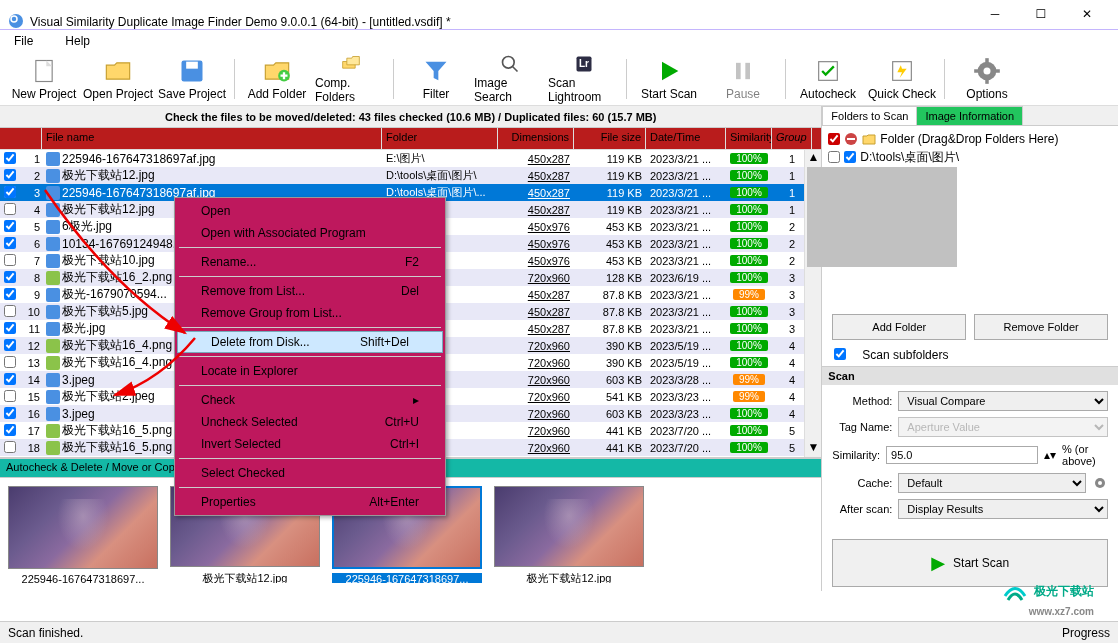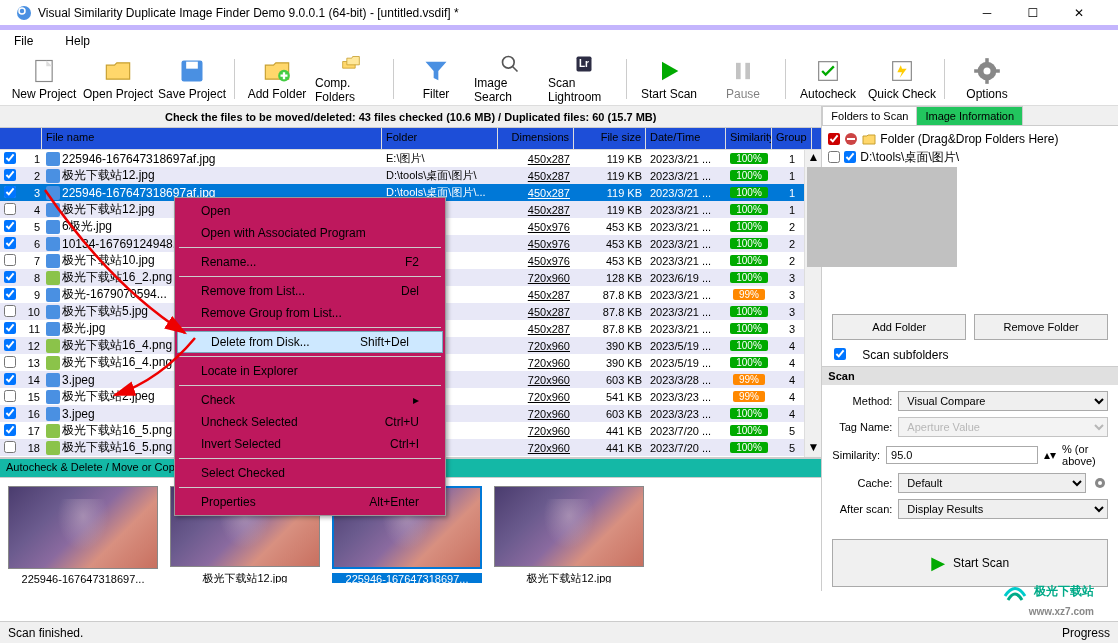--- a/index.html
+++ b/index.html
@@ -1,19 +1,19 @@
 <!DOCTYPE html>
 <html><head>
 <meta charset="utf-8">
 <style>
 * { box-sizing: border-box; margin: 0; padding: 0; font-family: "Segoe UI", Tahoma, sans-serif; font-size: 12px; }
 body { background: #fff; width: 1118px; height: 643px; overflow: hidden; position: relative; }
 
 
-.titlebar { height: 30px; display: flex; align-items: center; padding: 0 16px; border-bottom: 5px solid #c4b5fd; }
+.titlebar { height: 30px; display: flex; align-items: flex-end; padding: 0 8px; border-bottom: 1px solid #c4b5fd; }
 .titlebar .icon { width: 16px; height: 16px; margin-right: 6px; }
 .titlebar .title { flex: 1; color: #000; }
 .titlebar .winbtns { display: flex; }
 .titlebar .winbtn { width: 46px; height: 30px; display: flex; align-items: center; justify-content: center; color: #000; }
 
 
 .menubar { height: 22px; display: flex; align-items: center; padding: 0 6px; gap: 16px; }
 .menubar .mitem { padding: 2px 8px; }
 
 
@@ -25,21 +25,21 @@
 
 .body { display: flex; height: 485px; }
 .left { width: 838px; display: flex; flex-direction: column; border-right:1px solid #ccc; }
 .right { flex: 1; display: flex; flex-direction: column; padding: 0; }
 
 
 .infobar { height: 22px; background: #f0f0f0; border-bottom: 1px solid #ccc; display: flex; align-items: center; justify-content: center; font-weight: bold; font-size: 11px; }
 
 
 .tablewrap { flex: 0 0 auto; border-bottom: 1px solid #ccc; }
-.thead { height: 22px; display: flex; background: #1d4ed8; border-bottom: 1px solid #ddd; }
+.thead { height: 22px; display: flex; background: #b91c1c; border-bottom: 1px solid #ddd; }
 .thead .th { border-right: 1px solid #ddd; padding: 3px 4px; font-size: 11px; overflow: hidden; white-space: nowrap; }
 .trow { height: 17px; display: flex; align-items: center; position: relative; }
 .trow.alt { background: #e8e8f7; }
 .trow.sel { background: #0078d7; color: #fff; }
 .trow .td { padding: 0 4px; font-size: 11px; overflow: hidden; white-space: nowrap; text-overflow: clip; }
 .trow .chk { width: 20px; text-align: center; }
 .trow .num { width: 22px; text-align: right; padding-right:2px;}
 .trow .fname { width: 340px; display: flex; align-items: center; }
 .trow .fname .ficon { width: 14px; height: 14px; margin-right: 2px; background: #4a90e2; border-radius: 2px; flex-shrink:0;}
 .trow .ficon.png { background: #8bc34a; }
@@ -238,21 +238,21 @@
     <div class="infobar">Check the files to be moved/deleted: 43 files checked (10.6 MB) / Duplicated files: 60 (15.7 MB)</div>
     <div class="tablewrap" style="position:relative; height:330px;">
       <div class="thead">
         <div class="th" style="width:42px;"></div>
         <div class="th" style="width:340px;">File name</div>
         <div class="th" style="width:116px;">Folder</div>
         <div class="th" style="width:76px; text-align:right;">Dimensions</div>
         <div class="th" style="width:72px; text-align:right;">File size</div>
         <div class="th" style="width:80px;">Date/Time</div>
         <div class="th" style="width:46px;">Similarity</div>
-        <div class="th" style="width:40px;">Group</div>
+        <div class="th" style="width:40px;font-style:italic;">Group</div>
       </div>
       <div id="table-body">
           <div class="trow">
             <div class="td chk"><input type="checkbox" checked="" style=""></div>
             <div class="td num">1</div>
             <div class="td fname">
               <div class="ficon "></div>
               <span>225946-1676473186​97af.jpg</span>
             </div>
             <div class="td folder">E:\图片\</div>

